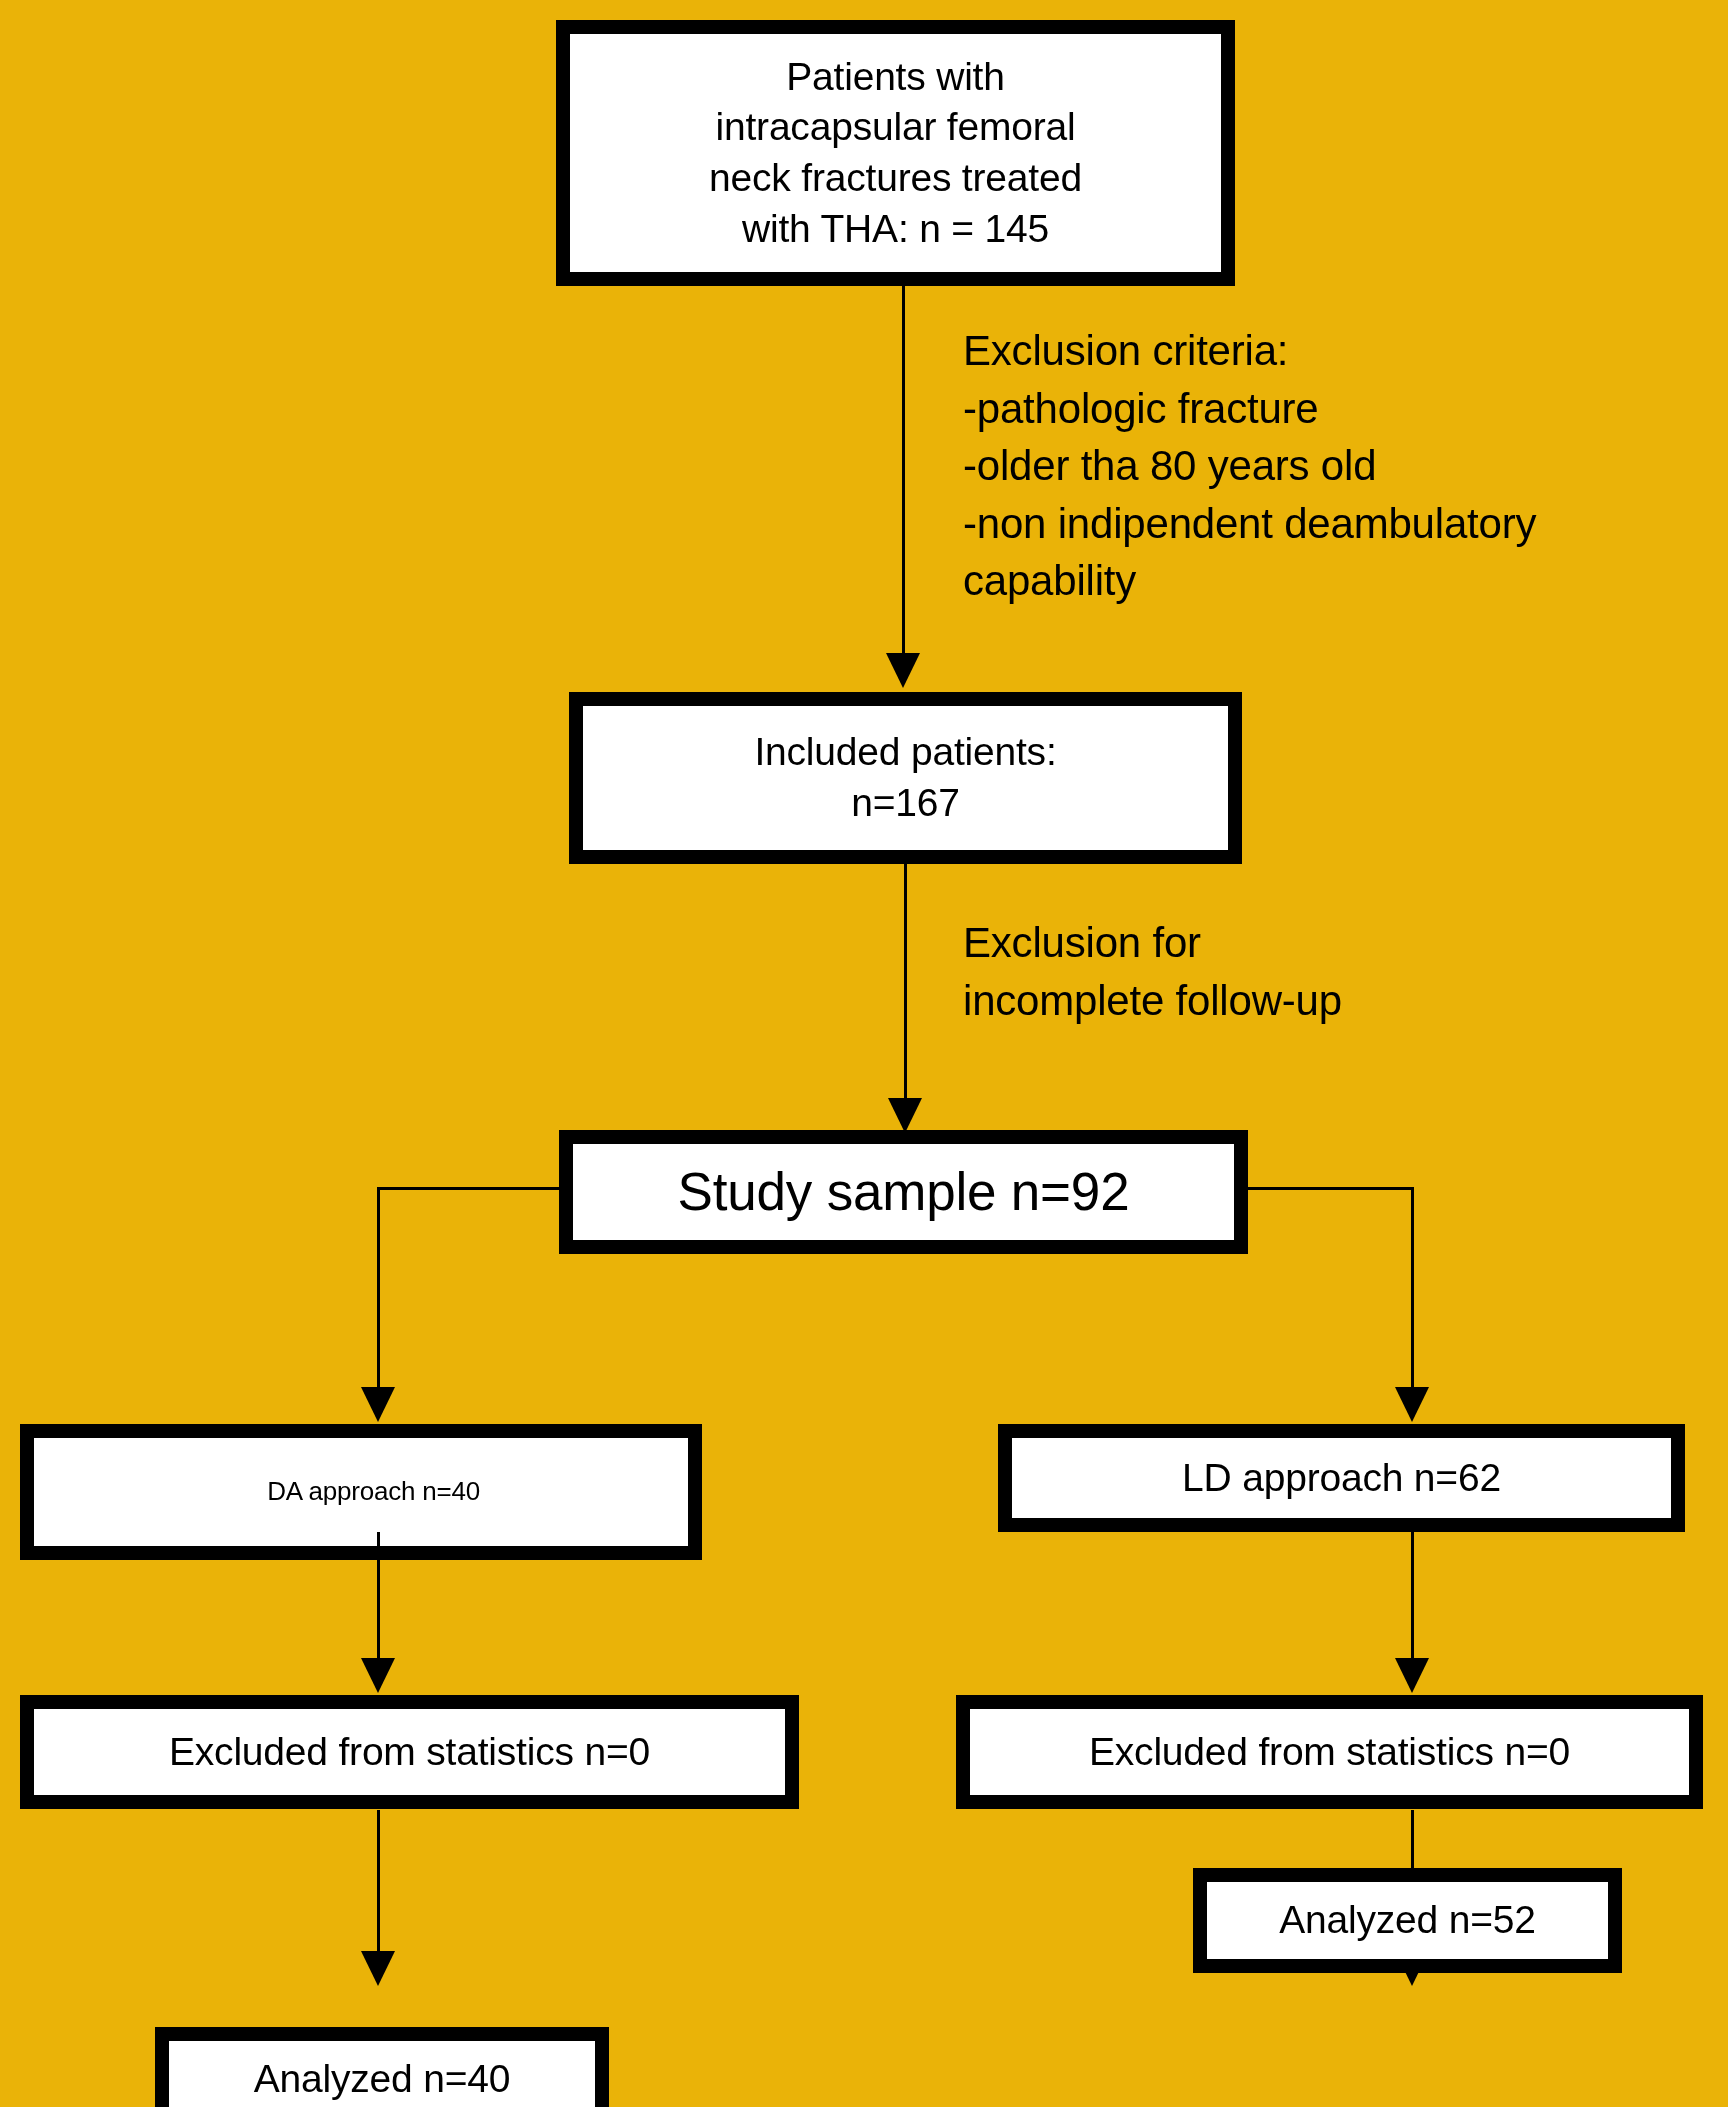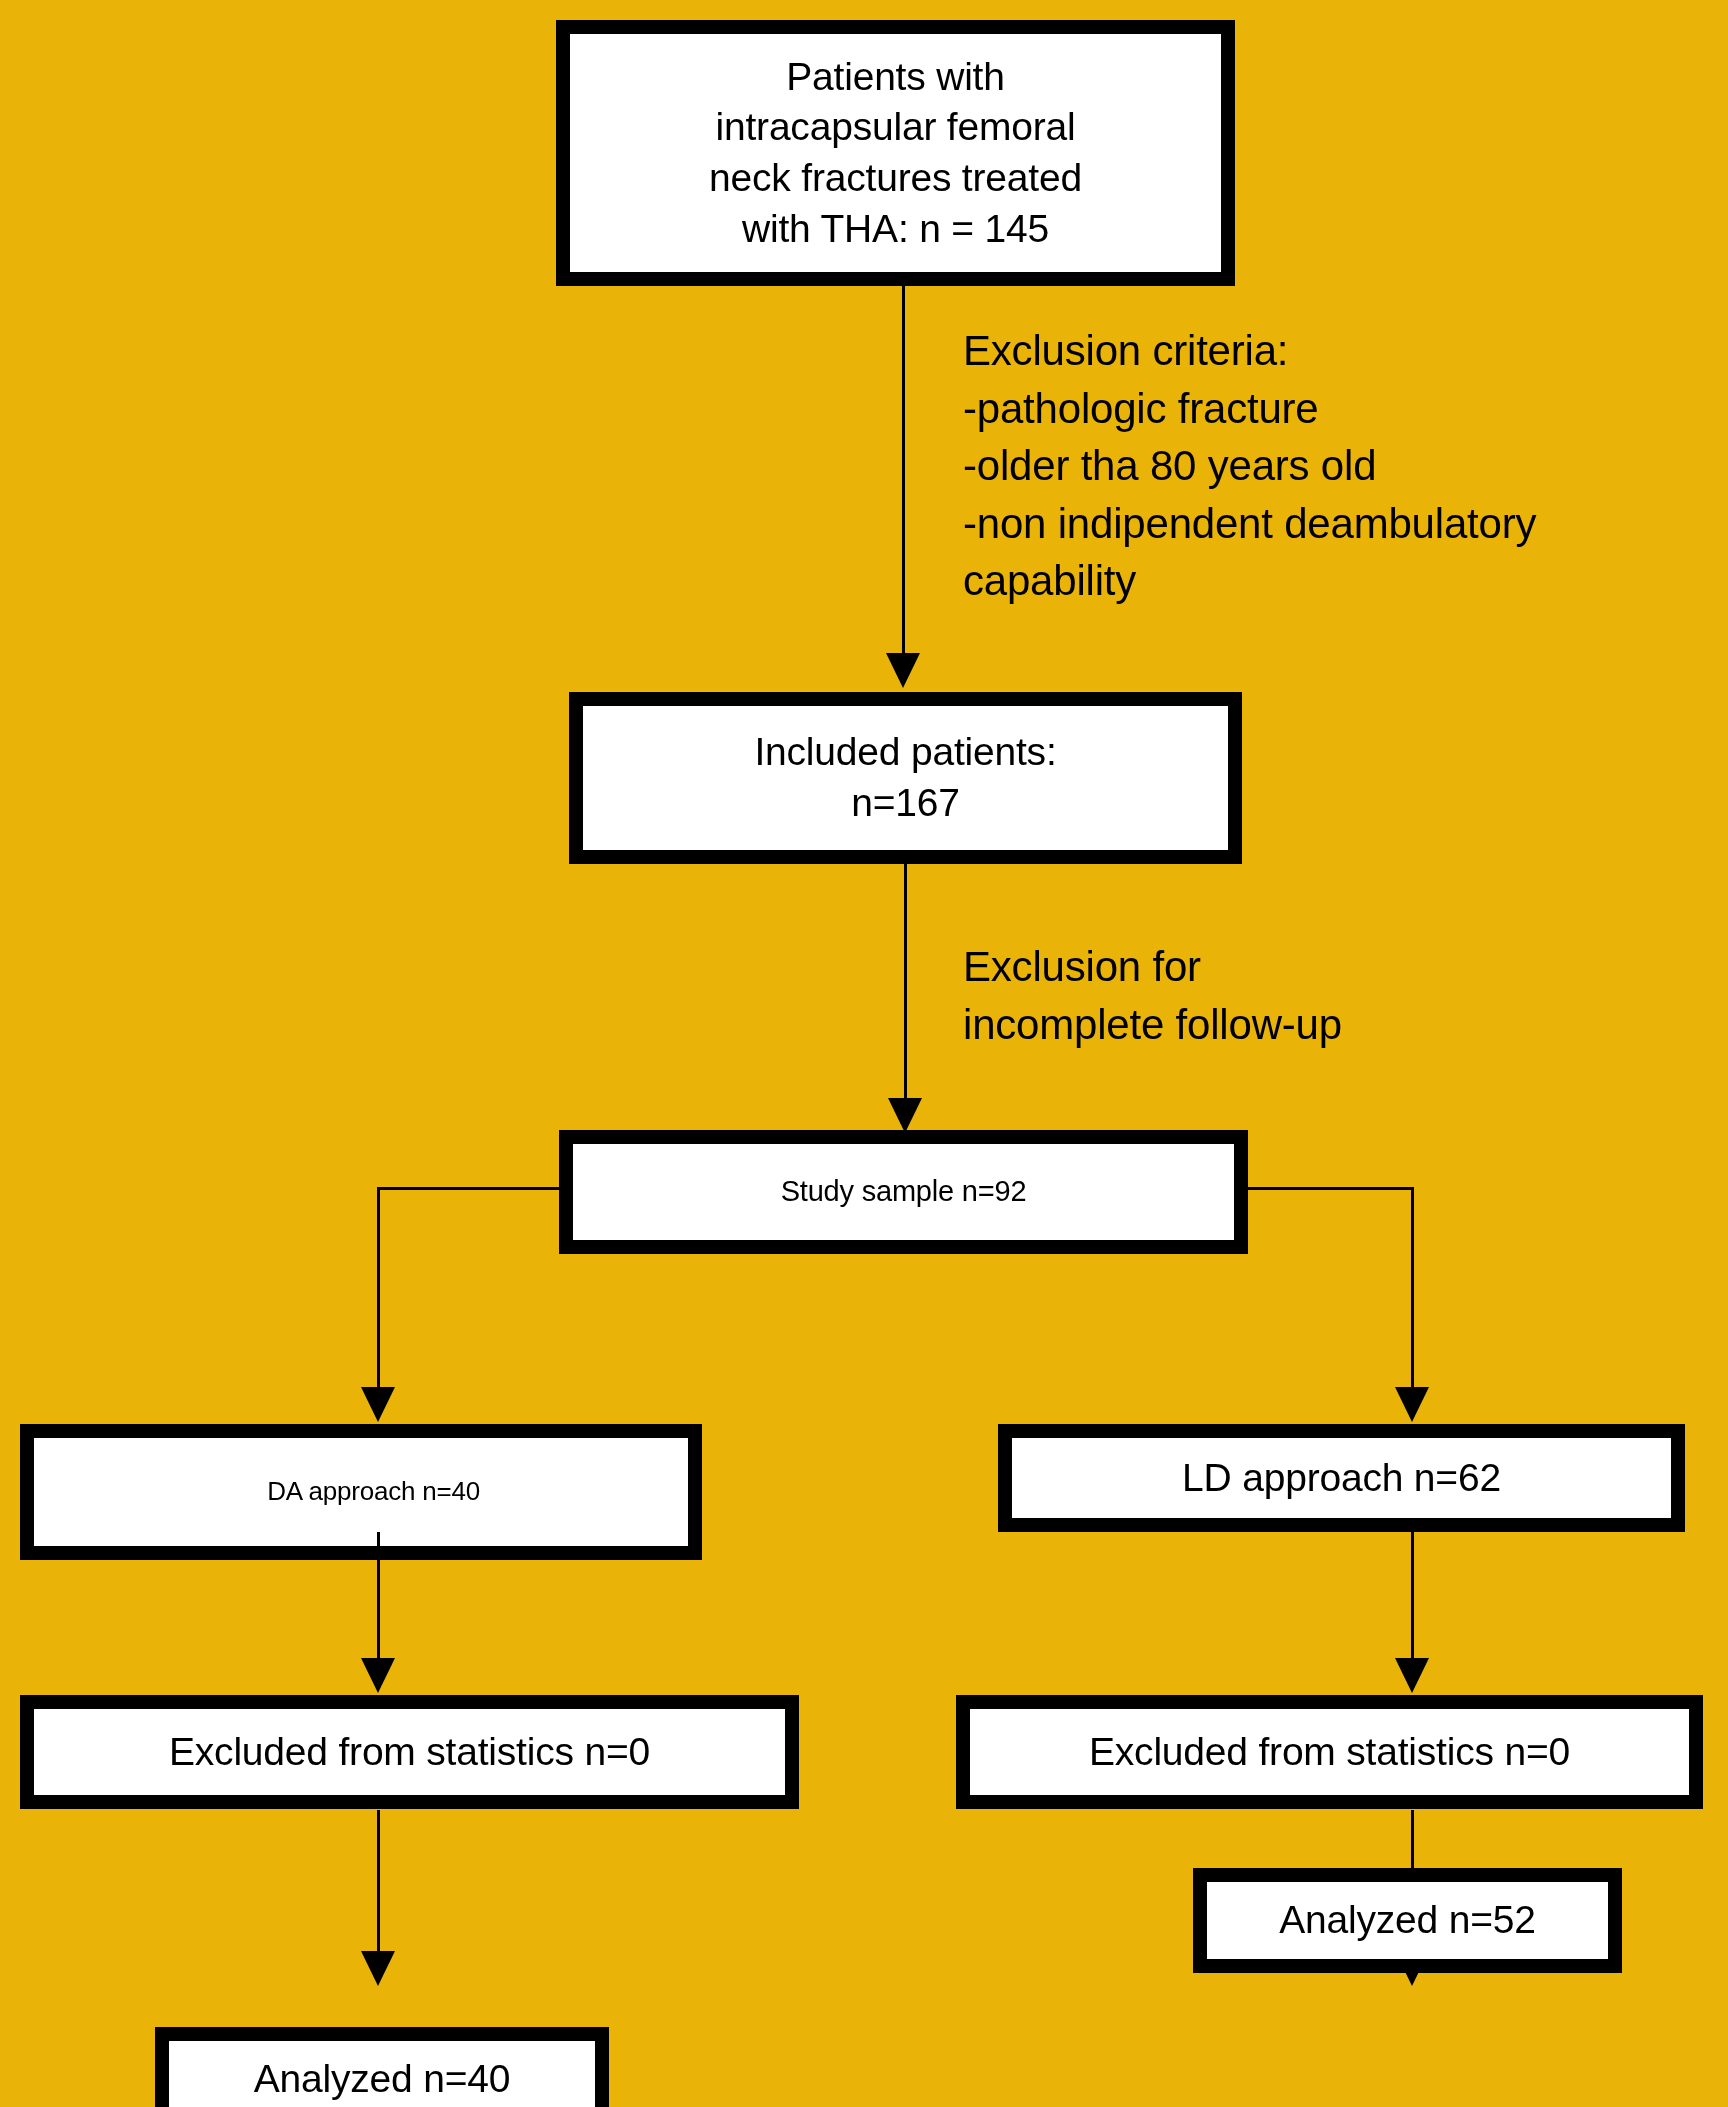--- a/index.html
+++ b/index.html
@@ -28,21 +28,21 @@
     text-align:center;
     line-height:1.30;
     font-size:39px;
     letter-spacing:-0.2px;
     white-space:pre-line;
     padding:0 6.7px;
   }
   
   #node-source   { left:556px;  top:20px;   width:679px; height:266px; font-size:39px; }
   #node-included { left:569px;  top:692px; width:673px; height:172px; font-size:39px; }
-  #node-study    { left:559px;  top:1130px; width:689px; height:124px; font-size:29px; }
+  #node-study    { left:559px;  top:1130px; width:689px; height:124px; font-size:53px; }
   #node-da       { left:20px;   top:1424px; width:682px; height:136px; font-size:26px;padding-left:32px; }
   #node-ld       { left:998px; top:1424px; width:687px; height:108px; font-size:39px; }
   #node-ex-left  { left:20px;   top:1695px; width:779px; height:114px; font-size:39px; }
   #node-ex-right { left:956px; top:1695px; width:747px; height:114px; font-size:39px; }
   #node-an-left  { left:155px;  top:1988px; width:454px;  height:105px; font-size:39px;margin-top:39px; }
   #node-an-right { left:1193px; top:1868px; width:429px;  height:105px; font-size:39px; }
 
   
   .vline{
     position:absolute;
@@ -63,21 +63,21 @@
   }
   
   .side-note{
     position:absolute;
     font-size:42px;
     line-height:1.37;
     white-space:pre-line;
     letter-spacing:-0.2px;
   }
   #note-exclusion{ left:963px; top:322px;  width:765px; }
-  #note-followup { left:963px; top:914px; width:599px;margin-top:24px; }
+  #note-followup { left:963px; top:914px; width:599px; }
 </style>
 </head>
 <body>
 
 <div id="canvas">
 
   <div class="node" id="node-source">Patients with
 intracapsular femoral
 neck fractures treated
 with THA: n = 145</div>

